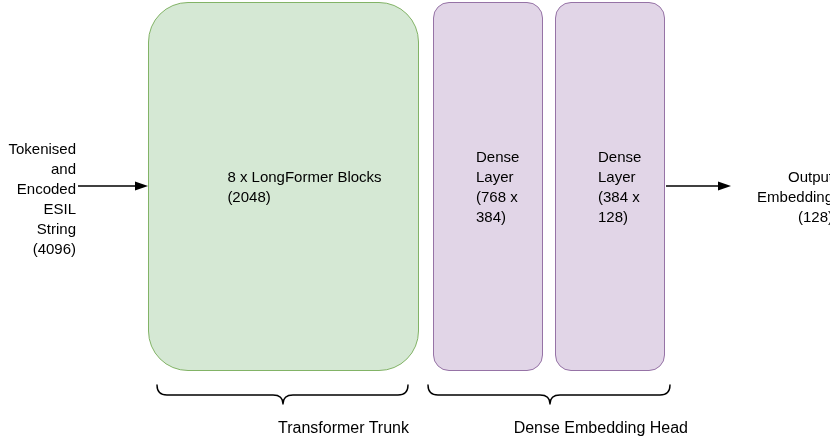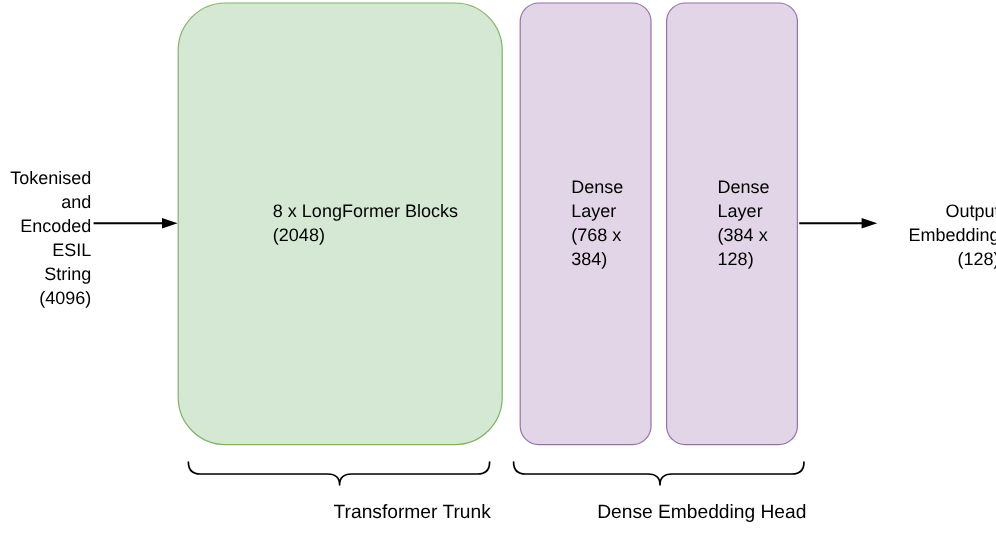--- a/index.html
+++ b/index.html
@@ -63,21 +63,21 @@
   }
   .group-label {
     position: absolute;
     top: 418px;
     font-size: 16px;
     line-height: 20px;
     text-align: right;
     color: #000000;
   }
   .group-label-trunk { left: 157px; width: 252px; }
-  .group-label-head  { left: 428px; width: 244px; }
+  .group-label-head  { left: 444px; width: 244px; }
 </style>
 </head>
 <body>
 
 <div class="canvas">
 
   <div class="side-label input-label">Tokenised
 and
 Encoded
 ESIL

